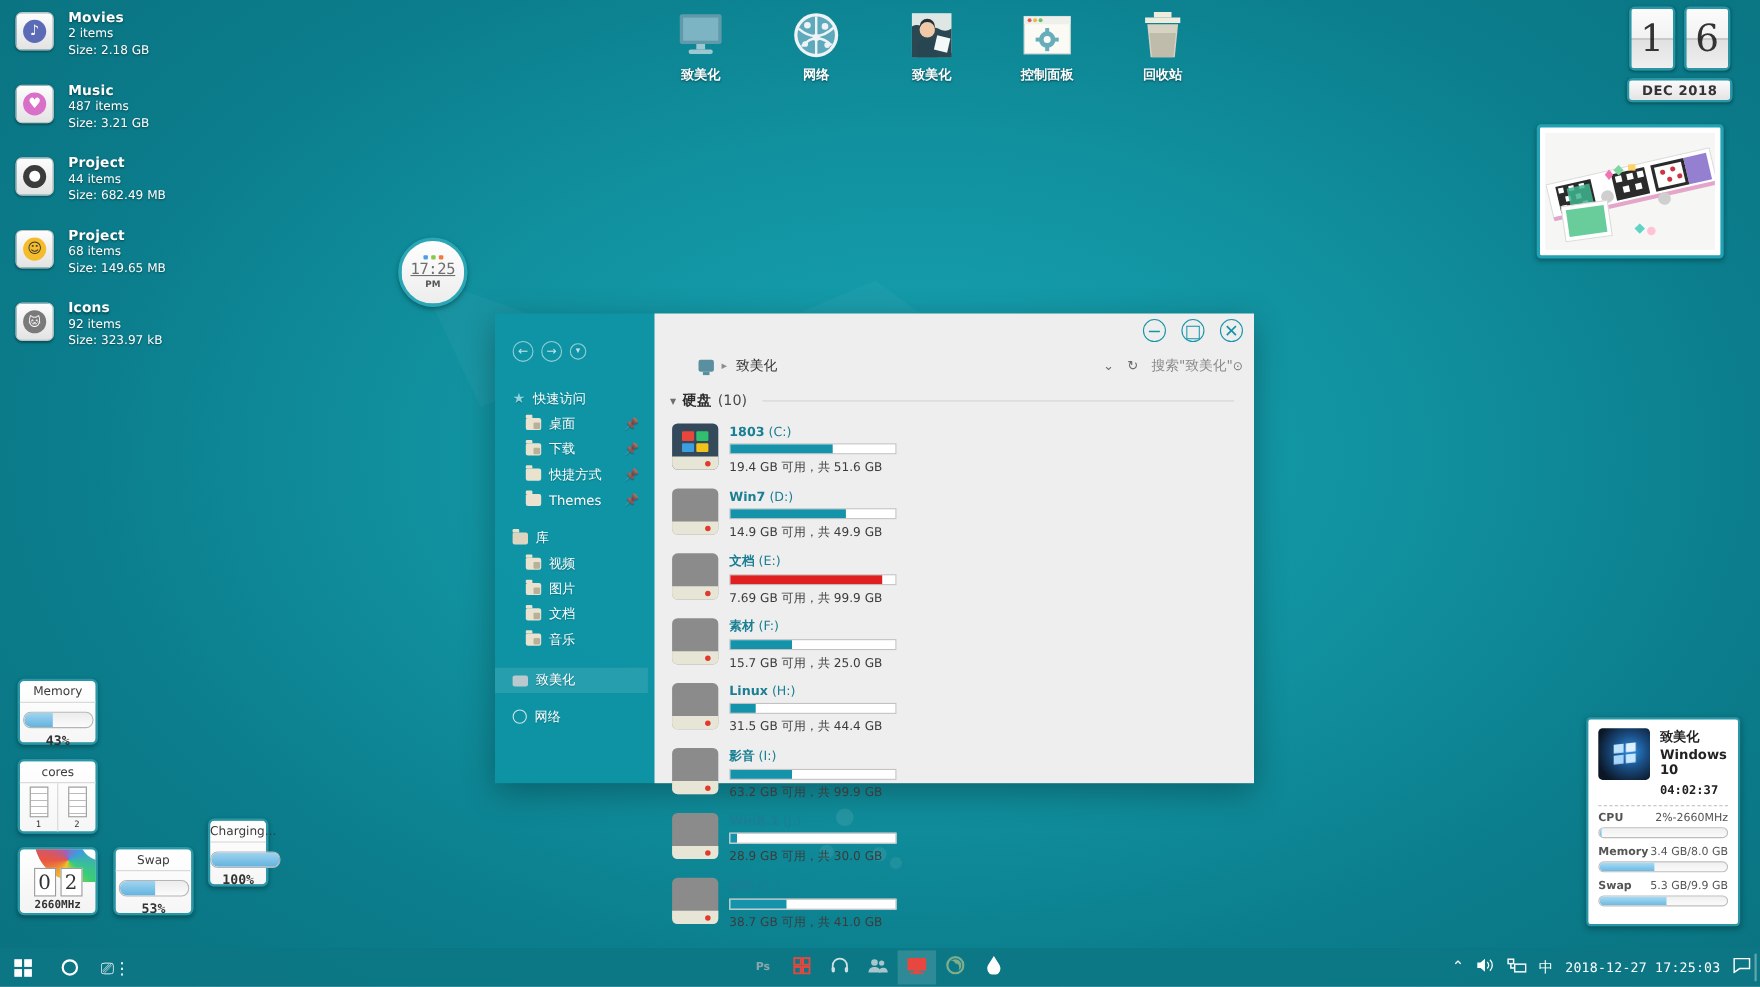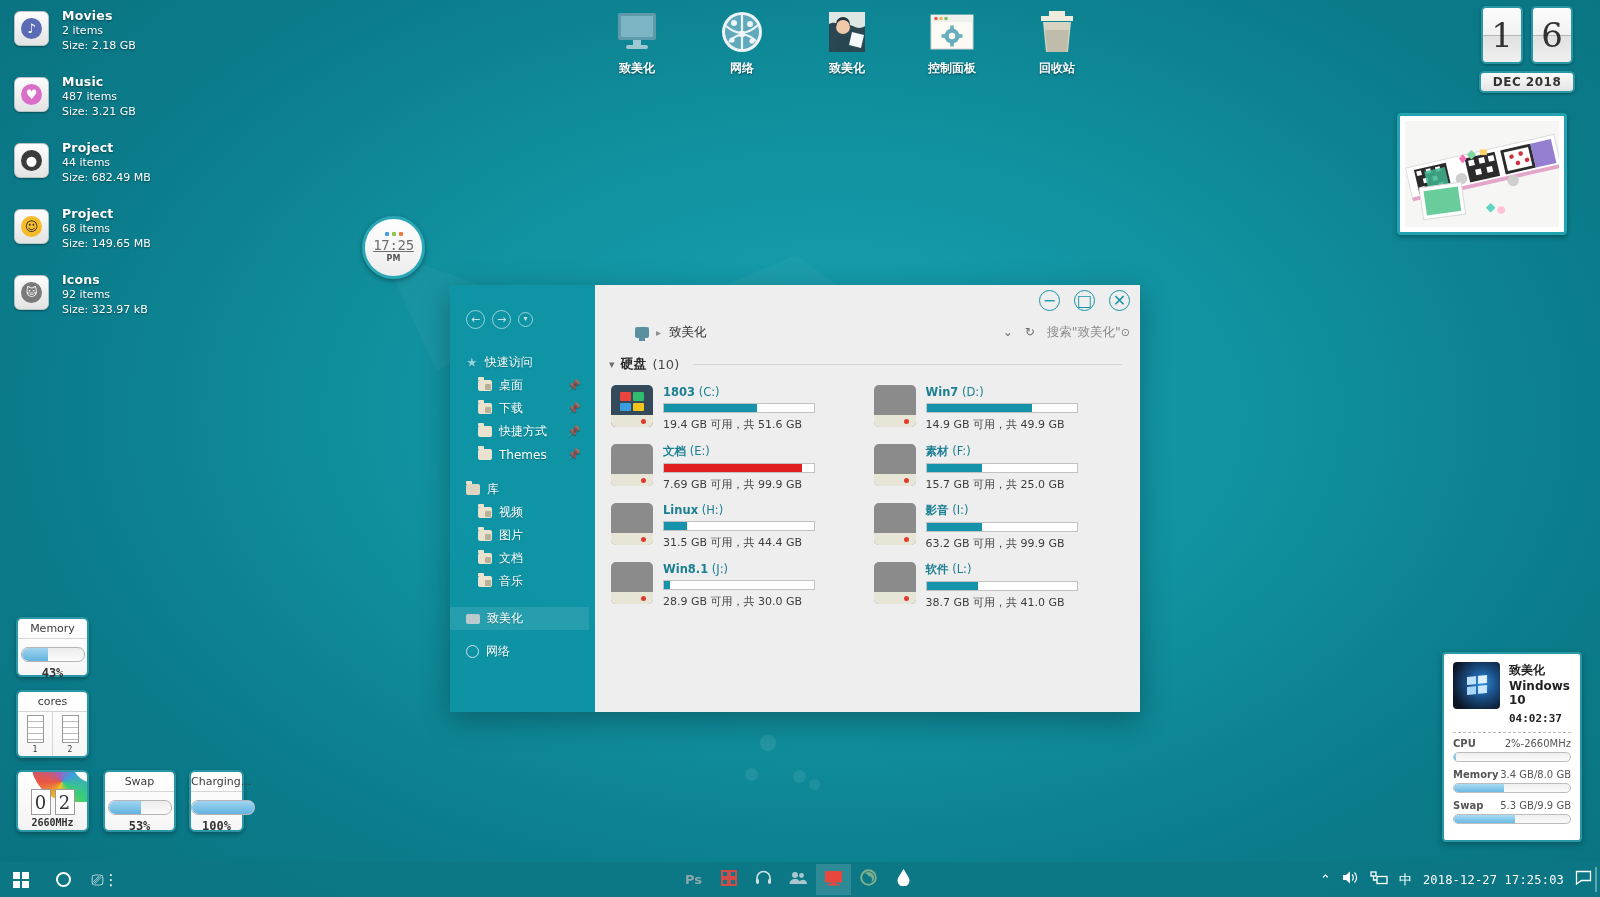--- a/index.html
+++ b/index.html
@@ -223,21 +223,21 @@
   .ex-addr .chev, .ex-addr .refresh { color:#6d6d6d; font-size:12px; margin-right:12px; }
   .ex-addr .search { color:#8b8b8b; font-size:12.5px; }
   .ex-addr .opt { margin-left:auto; color:#7a7a7a; font-size:11px; }
 
   .ex-grouphdr { display:flex; align-items:center; gap:6px; padding: 7px 18px 0 14px; }
   .ex-grouphdr .chev { color:#6f6f6f; font-size:11px; }
   .ex-grouphdr .gname { font-size:13px; font-weight:bold; color:#2b2b2b; }
   .ex-grouphdr .gcount { font-size:13px; color:#4a4a4a; }
   .ex-grouphdr .rule { flex:1; height:1px; background:#d3d3d3; margin-left:8px; }
 
-  .drives { display:grid; grid-template-columns: 1fr 1fr; gap: 0px 10px; padding: 10px 14px 0 16px; }
+  .drives { display:grid; grid-template-columns: 1fr; gap: 0px 10px; padding: 10px 14px 0 16px; }
   .drive { display:flex; gap:10px; height:59px; }
   .drive-ico { width:42px; height:42px; flex:0 0 auto; position:relative; margin-top:2px; }
   .drive-ico .body { position:absolute; inset:0; border-radius:5px; background:#8b8b8b; }
   .drive-ico .base { position:absolute; left:0; right:0; bottom:0; height:12px;
     background:#e7e5d6; border-radius:0 0 5px 5px; }
   .drive-ico .led { position:absolute; right:7px; bottom:3px; width:5px; height:5px; border-radius:50%; background:#e03a2f; }
   .drive-ico.winlogo .body { background:#34495a; }
   .drive-ico.winlogo .tiles { position:absolute; left:9px; top:7px; width:24px; height:19px;
     display:grid; grid-template-columns:1fr 1fr; grid-template-rows:1fr 1fr; gap:2px; }
   .drive-ico.winlogo .tiles i { display:block; border-radius:1px; }
@@ -527,21 +527,21 @@
 </div>
 
 <div class="gw" style="left:103px;top:770px;width:73px;height:62px;">
   <div class="gw-title">Swap</div>
   <div class="gw-bar">
       <i style="width:53%"></i>
     </div>
   <div class="gw-val">53%</div>
 </div>
 
-<div class="gw" style="left:189px;top:770px;width:55px;height:62px;">
+<div class="gw" style="left:189px;top:744px;width:55px;height:62px;">
   <div class="gw-title">Charging...</div>
   <div class="gw-bar">
       <i style="width:100%"></i>
     </div>
   <div class="gw-val">100%</div>
 </div>
 
 <div class="sysw">
   <div class="sysw-head">
     <div class="sysw-logo"></div>
@@ -830,21 +830,21 @@
     <div class="tb-btn">
       <span style="display:block;width:15px;height:15px;border-radius:50%;border:2px solid #fff"></span>
     </div>
     <div class="tb-btn">
       <span>⎚⋮</span>
     </div>
   </div>
 
   <div class="tb-center">
     <div class="tb-app">
-      <span style="color:#8aa7ad;font-weight:bold;font-size:13px">Ps</span>
+      <span style="color:#8aa7ad;font-weight:bold;font-size:10px">Ps</span>
     </div>
     <div class="tb-app">
       <span>
         <svg width="16" height="16" viewBox="0 0 16 16">
             <g fill="none" stroke="#e8473f" stroke-width="1.8">
         <rect x="1" y="1" width="6" height="6"></rect>
               <rect x="9" y="1" width="6" height="6"></rect>
         <rect x="1" y="9" width="6" height="6"></rect>
               <rect x="9" y="9" width="6" height="6"></rect>
             </g>

